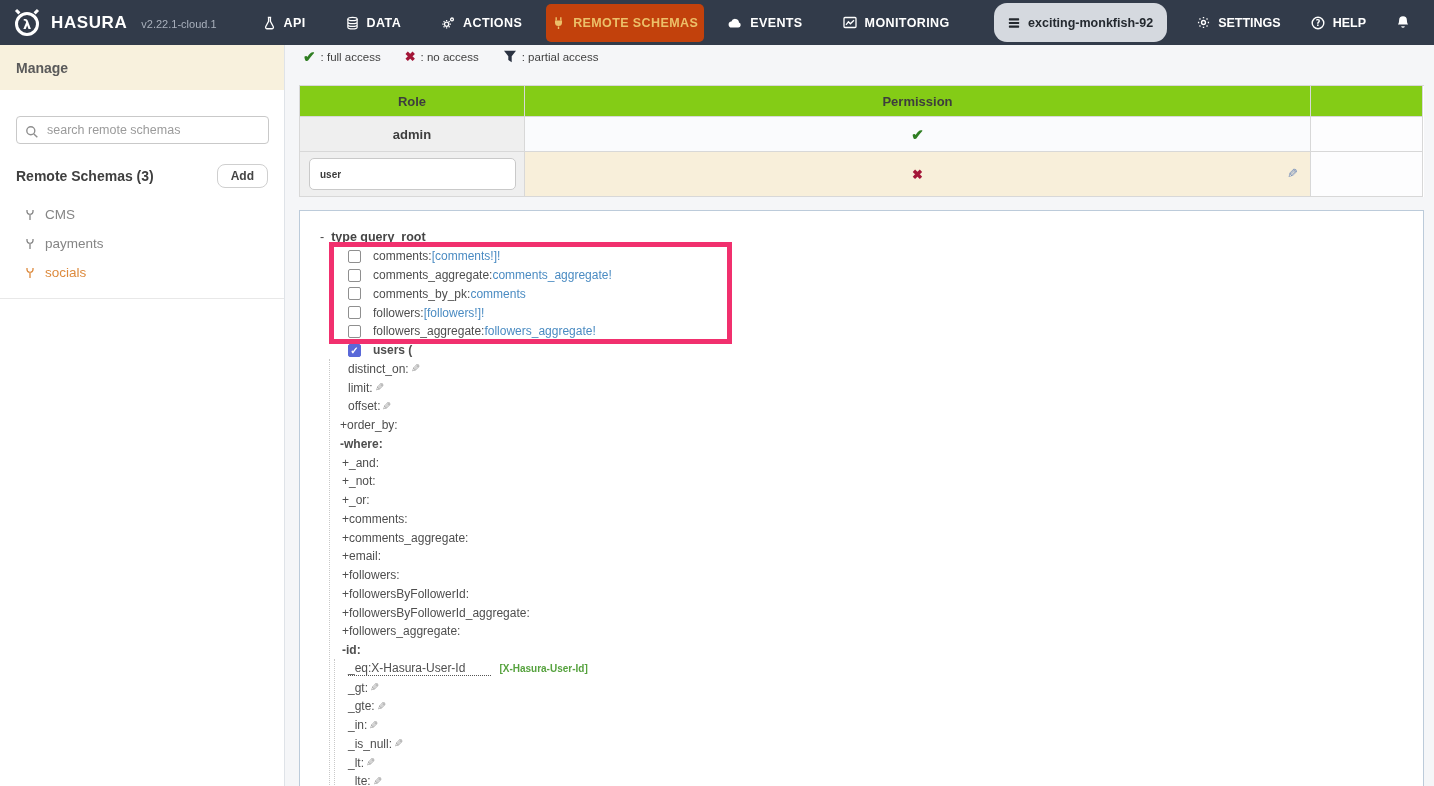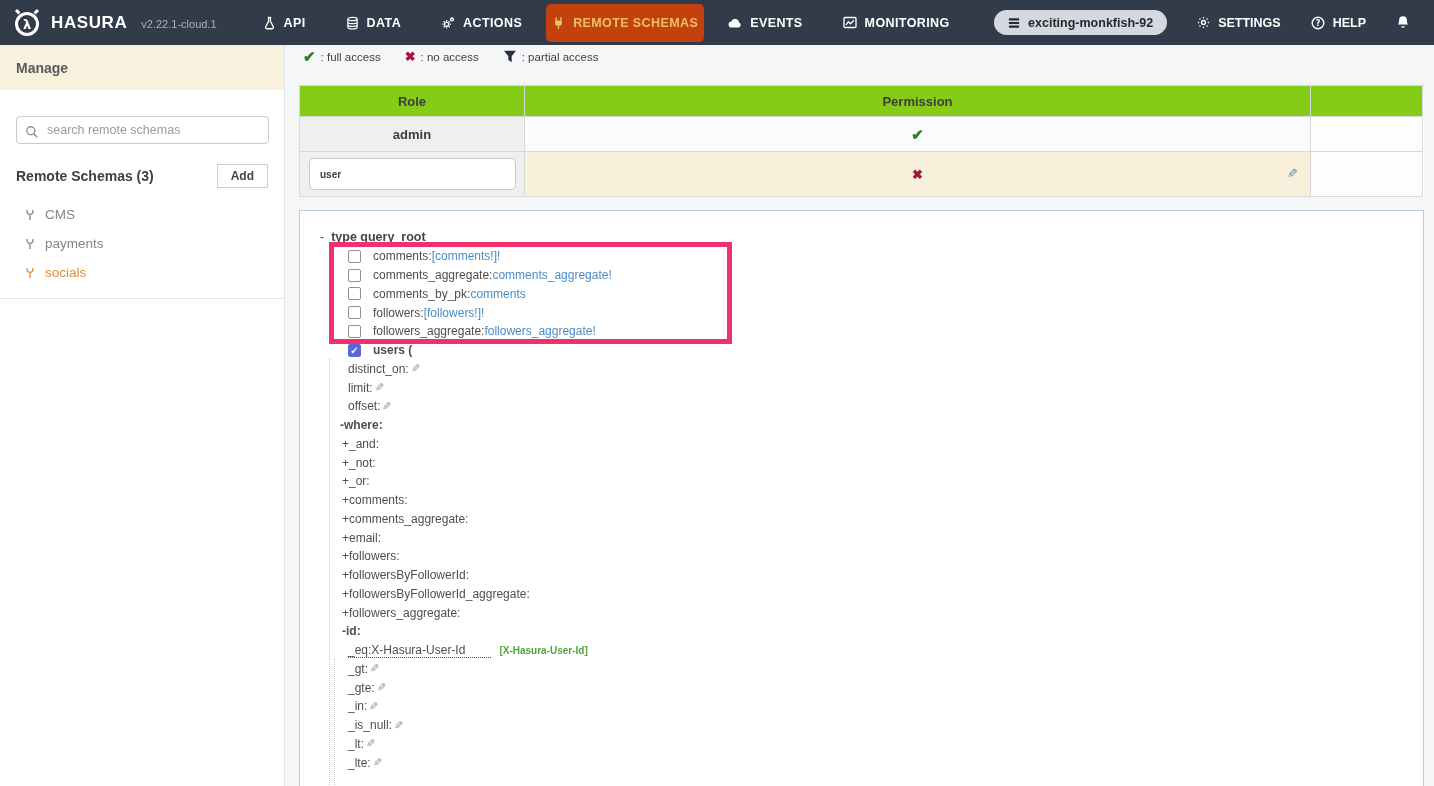--- a/index.html
+++ b/index.html
@@ -15,37 +15,37 @@
   .brand { display:flex; align-items:center; gap:9px; padding:0 12px; cursor:pointer; }
   .brand-name { font-weight:bold; font-size:17px; letter-spacing:.6px; }
   .version { color:#a9b0bc; font-size:11px; margin:2px 26px 0 2px; }
   .nav-items { display:flex; align-items:center; height:100%; }
   .nav-item { display:flex; align-items:center; gap:8px; padding:0 20px; height:100%;
     font-size:12.5px; font-weight:bold; letter-spacing:.4px; cursor:pointer; white-space:nowrap; }
   .nav-item .nicon { display:flex; align-items:center; }
   .nav-item.active { background:#c2410c; color:#ecc069; border-radius:5px;
     height:38px; margin:0 4px; padding:0 6px; }
   .nav-right { margin-left:auto; display:flex; align-items:center; gap:30px; padding-right:24px; }
-  .project-pill { background:#d5d9df; color:#24292f; border-radius:13px; height:25px;
+  .project-pill { background:#d5d9df; color:#24292f; border-radius:13px; height:39px;
     display:flex; align-items:center; gap:8px; padding:0 14px; font-weight:bold; font-size:12.5px; cursor:pointer; }
   .nav-util { display:flex; align-items:center; gap:8px; font-size:12.5px; font-weight:bold; cursor:pointer; }
 
   
   .sidebar { position:absolute; top:45px; left:0; width:285px; height:741px;
     background:#fff; border-right:1px solid #dfe3e8; z-index:10; }
   .manage { height:45px; background:#f8f1dd; display:flex; align-items:center;
     padding:0 16px; font-weight:bold; color:#5a5a5a; font-size:14px; }
   .search-wrap { margin:26px 16px 0; position:relative; }
   .search-wrap .sicon { position:absolute; left:9px; top:9px; color:#8f8f8f; }
   input.search { width:253px; height:28px; border:1px solid #c9c9c9; border-radius:4px;
     padding:0 10px 0 30px; font-size:12.5px; color:#444; outline:none; font-family:"Liberation Sans",sans-serif; }
   input.search::placeholder { color:#9b9b9b; }
   .schemas-header { display:flex; align-items:center; justify-content:space-between; margin:20px 16px 0; }
   .schemas-title { font-weight:bold; font-size:14px; color:#3f3f3f; }
-  .add-btn { background:#fff; border:1px solid #cfcfcf; border-radius:0; font-size:12px;
+  .add-btn { background:#fff; border:1px solid #cfcfcf; border-radius:8px; font-size:12px;
     font-weight:bold; color:#454545; padding:4px 13px; cursor:pointer; font-family:"Liberation Sans",sans-serif; }
   .schema-list { margin-top:12px; }
   .schema-item { display:flex; align-items:center; gap:10px; padding:7px 0 7px 25px;
     font-size:13.5px; color:#858585; cursor:pointer; }
   .schema-item.active { color:#dd8a3d; }
   .sidebar-divider { border-top:1px solid #e8e8e8; margin-top:11px; }
 
   
   .legend { position:absolute; left:303px; top:49px; display:flex; gap:24px;
     font-size:11.5px; color:#3f3f3f; align-items:center; }
@@ -342,20 +342,23 @@
       </div>
       <div class="trow" style="padding-left: 48px;">
         <span>limit:</span>
         <span class="pencil">✎</span>
       </div>
       <div class="trow" style="padding-left: 48px;">
         <span>offset:</span>
         <span class="pencil">✎</span>
       </div>
       <div class="trow" style="padding-left: 40px;">
+        <span>+order_by:</span>
+      </div>
+      <div class="trow" style="padding-left: 40px;">
         <span class="bold">-where:</span>
       </div>
       <div class="trow" style="padding-left: 42px;">
         <span>+_and:</span>
       </div>
       <div class="trow" style="padding-left: 42px;">
         <span>+_not:</span>
       </div>
       <div class="trow" style="padding-left: 42px;">
         <span>+_or:</span>

